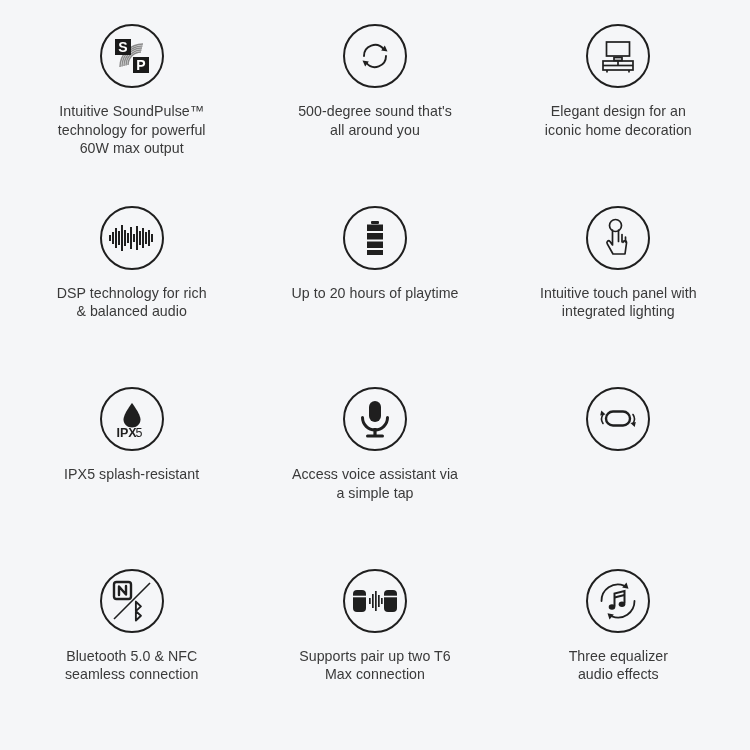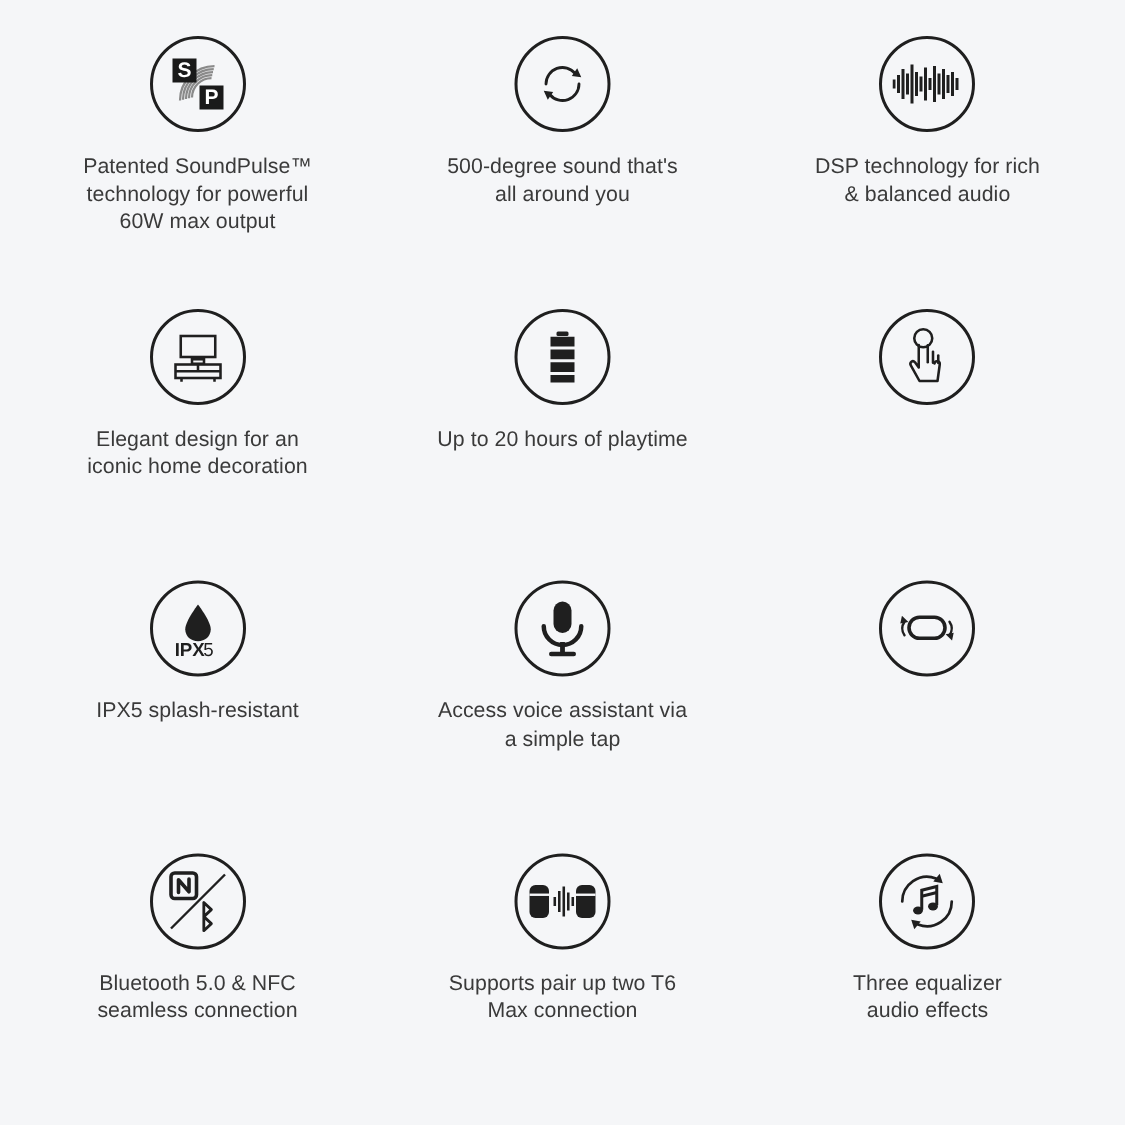--- a/index.html
+++ b/index.html
@@ -75,38 +75,56 @@
           <path d="M9 32 A23 23 0 0 1 32 9"></path>
         </g>
         <g fill="#1a1a1a">
           <rect x="4" y="4" width="16" height="16"></rect>
           <rect x="22" y="22" width="16" height="16"></rect>
         </g>
         <text x="12" y="16.5" font-family="'Liberation Sans',sans-serif" font-size="14" font-weight="bold" fill="#ffffff" text-anchor="middle">S</text>
         <text x="30" y="34.5" font-family="'Liberation Sans',sans-serif" font-size="14" font-weight="bold" fill="#ffffff" text-anchor="middle">P</text>
       </svg>
     </div>
-    <div class="feature-caption">Patented SoundPulse™
+    <div class="feature-caption">Intuitive SoundPulse™
 technology for powerful
 60W max output</div>
   </div>
 
   <div class="feature-cell">
     <div class="icon-circle">
       <svg width="40" height="40" viewBox="0 0 40 40">
         <g fill="none" stroke="#1f1f1f" stroke-width="1.9" stroke-linecap="round">
           <path d="M9 20 A11 11 0 0 1 28.5 13"></path>
           <path d="M31 20 A11 11 0 0 1 11.5 27"></path>
         </g>
         <polygon points="29.8,9.5 32.5,15.5 26.2,14.6" fill="#1f1f1f"></polygon>
         <polygon points="10.2,30.5 7.5,24.5 13.8,25.4" fill="#1f1f1f"></polygon>
       </svg>
     </div>
     <div class="feature-caption">500-degree sound that's
 all around you</div>
+  </div>
+
+  <div class="feature-cell">
+    <div class="icon-circle">
+      <svg width="40" height="40" viewBox="0 0 40 40">
+        <g fill="none" stroke="#1f1f1f" stroke-width="1.7">
+          <rect x="8.5" y="6" width="23" height="14"></rect>
+          <rect x="16" y="21.5" width="8" height="3"></rect>
+          <rect x="5" y="25" width="30" height="9"></rect>
+          <line x1="5" y1="29.5" x2="35" y2="29.5"></line>
+          <line x1="20" y1="25" x2="20" y2="29.5"></line>
+          <line x1="9" y1="34" x2="9" y2="36.5"></line>
+          <line x1="31" y1="34" x2="31" y2="36.5"></line>
+        </g>
+      </svg>
+    </div>
+    <div class="feature-caption">Elegant design for an
+iconic home decoration</div>
   </div>
 
   <div class="feature-cell">
     <div class="icon-circle">
       <svg width="46" height="34" viewBox="0 0 46 34">
         <g fill="#1f1f1f">
           <rect x="0" y="14" width="2" height="6"></rect>
           <rect x="3" y="11" width="2" height="12"></rect>
           <rect x="6" y="7" width="2" height="20"></rect>
           <rect x="9" y="10" width="2" height="14"></rect>
@@ -124,38 +142,20 @@
         </g>
       </svg>
     </div>
     <div class="feature-caption">DSP technology for rich
 &amp; balanced audio</div>
   </div>
 
   <div class="feature-cell">
     <div class="icon-circle">
       <svg width="40" height="40" viewBox="0 0 40 40">
-        <g fill="none" stroke="#1f1f1f" stroke-width="1.7">
-          <rect x="8.5" y="6" width="23" height="14"></rect>
-          <rect x="16" y="21.5" width="8" height="3"></rect>
-          <rect x="5" y="25" width="30" height="9"></rect>
-          <line x1="5" y1="29.5" x2="35" y2="29.5"></line>
-          <line x1="20" y1="25" x2="20" y2="29.5"></line>
-          <line x1="9" y1="34" x2="9" y2="36.5"></line>
-          <line x1="31" y1="34" x2="31" y2="36.5"></line>
-        </g>
-      </svg>
-    </div>
-    <div class="feature-caption">Elegant design for an
-iconic home decoration</div>
-  </div>
-
-  <div class="feature-cell">
-    <div class="icon-circle">
-      <svg width="40" height="40" viewBox="0 0 40 40">
         <g fill="#1f1f1f">
           <rect x="16" y="3" width="8" height="3" rx="1"></rect>
           <rect x="12" y="6.5" width="16" height="6.5"></rect>
           <rect x="12" y="15" width="16" height="6.5"></rect>
           <rect x="12" y="23.5" width="16" height="6.5"></rect>
           <rect x="12" y="32" width="16" height="5"></rect>
         </g>
       </svg>
     </div>
     <div class="feature-caption">Up to 20 hours of playtime</div>
@@ -166,20 +166,22 @@
       <svg width="40" height="42" viewBox="0 0 40 42">
         <g fill="none" stroke="#1f1f1f" stroke-width="1.7" stroke-linecap="round" stroke-linejoin="round">
           <circle cx="17.5" cy="8.5" r="6"></circle>
           <path d="M14.5 13 L14.5 28 L12 24.5 C10.5 22.8 8 24.5 9.3 26.8 L15 37 L27 37 L28.5 26 C28.8 23.5 25.5 23 25 25.3"></path>
           <path d="M20.5 13.2 L20.5 24.5"></path>
           <path d="M24 17.5 L24 24.8"></path>
           <path d="M27.5 20 L27.5 25"></path>
         </g>
       </svg>
     </div>
+    <div class="feature-caption">Intuitive touch panel with
+integrated lighting</div>
   </div>
 
   <div class="feature-cell">
     <div class="icon-circle">
       <svg width="42" height="42" viewBox="0 0 42 42">
         <path d="M21 5 C21 5 12.5 16 12.5 21.5 C12.5 26.2 16.3 29.5 21 29.5 C25.7 29.5 29.5 26.2 29.5 21.5 C29.5 16 21 5 21 5 Z" fill="#1f1f1f"></path>
         <text x="15.5" y="39" font-family="'Liberation Sans',sans-serif" font-size="12.5" font-weight="bold" fill="#1f1f1f" text-anchor="middle">IPX</text>
         <text x="28" y="39" font-family="'Liberation Sans',sans-serif" font-size="12.5" fill="#1f1f1f" text-anchor="middle">5</text>
       </svg>
     </div>

